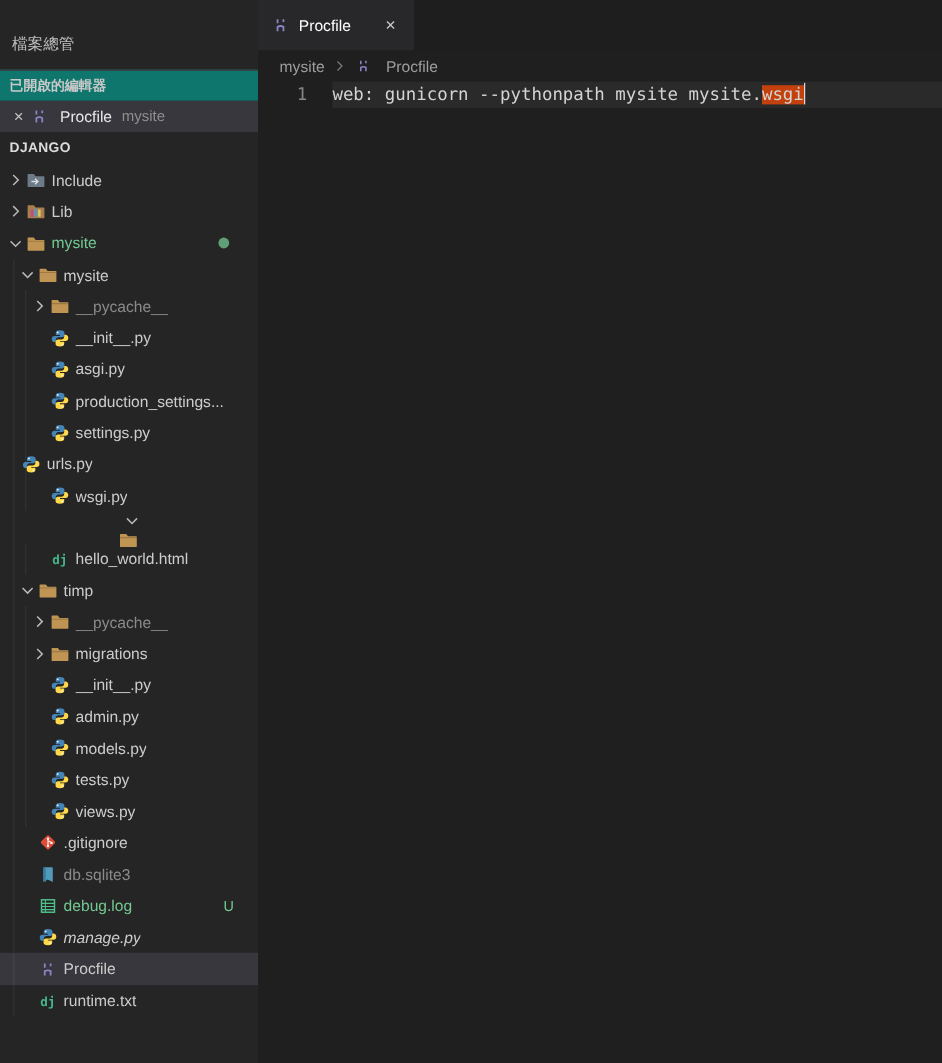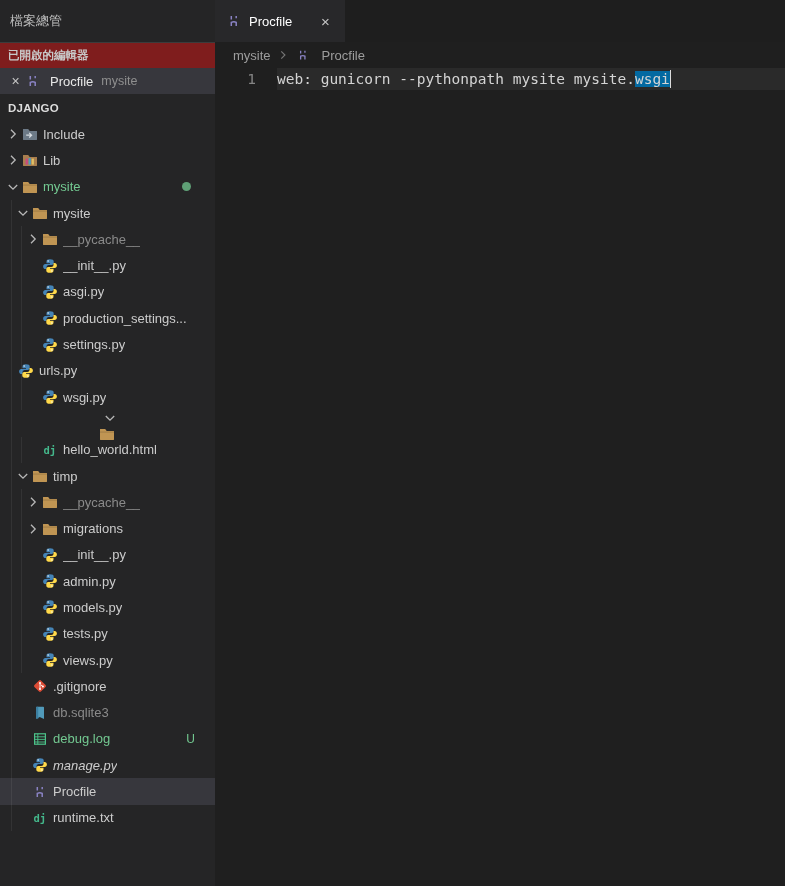--- a/index.html
+++ b/index.html
@@ -3,22 +3,22 @@
 <meta charset="utf-8">
 <style>
   * { margin:0; padding:0; box-sizing:border-box; }
   html,body { width:785px; height:886px; overflow:hidden; background:#1f1f1f;
               font-family:"Liberation Sans","DejaVu Sans",sans-serif; }
   .app { display:flex; width:785px; height:886px; }
 
   
   .sidebar { width:215px; flex:none; background:#252526; display:flex; flex-direction:column; overflow:hidden; }
   .sb-title { height:42px; display:flex; align-items:center; padding-left:10px;
-              font-size:13px; color:#bfbfbf; }
-  .oe-header { height:26px; background:#7f1d1d; border-top:1px solid #3c3c3c;
+              font-size:13px; color:#bfbfbf;margin-top:16px; }
+  .oe-header { height:26px; background:#0f766e; border-top:1px solid #3c3c3c;
                display:flex; align-items:center; padding-left:8px;
                font-size:11.5px; font-weight:600; color:#c8c8c8; }
   .oe-row { height:26px; background:#37373d; display:flex; align-items:center; padding-left:7px; }
   .oe-close { width:17px; text-align:center; color:#c5c5c5; font-size:14px; cursor:default; }
   .oe-label { font-size:13px; color:#e8e8e8; margin-left:4px; }
   .oe-folder { font-size:12.5px; color:#8f8f8f; margin-left:8px; }
   .sec-header { height:27px; display:flex; align-items:center; padding-left:8px;
                 font-size:11.5px; font-weight:700; color:#dcdcdc; letter-spacing:.3px; }
   .tree { flex:1; overflow:hidden; }
   .row { height:26.3px; display:flex; align-items:center; position:relative; padding-right:10px; }
@@ -47,21 +47,21 @@
                 padding-left:18px; font-size:13px; color:#9d9d9d; }
   .crumb-sep svg { width:14px; height:14px; display:block; }
   .crumb-sep svg path { stroke:#767676; }
   .crumb-icon svg { width:14px; height:14px; }
   .editor-body { flex:1; font-family:"DejaVu Sans Mono","Liberation Mono",monospace; }
   .code-line { display:flex; height:22px; }
   .gutter { width:62px; flex:none; text-align:right; padding-right:21px;
             color:#858585; font-size:14.5px; line-height:22px; }
   .code { flex:1; font-size:14.5px; line-height:22px; color:#d4d4d4; white-space:pre;
           background:rgba(255,255,255,.05); }
-  .word-hl { background:#0369a1; }
+  .word-hl { background:#c2410c; }
   .cursor { display:inline-block; width:1.5px; height:18px; background:#dcdcdc; vertical-align:-4px; }
 </style>
 </head>
 <body>
 
 <div class="app">
 
   <aside class="sidebar">
     <div class="sb-title">檔案總管</div>
 

